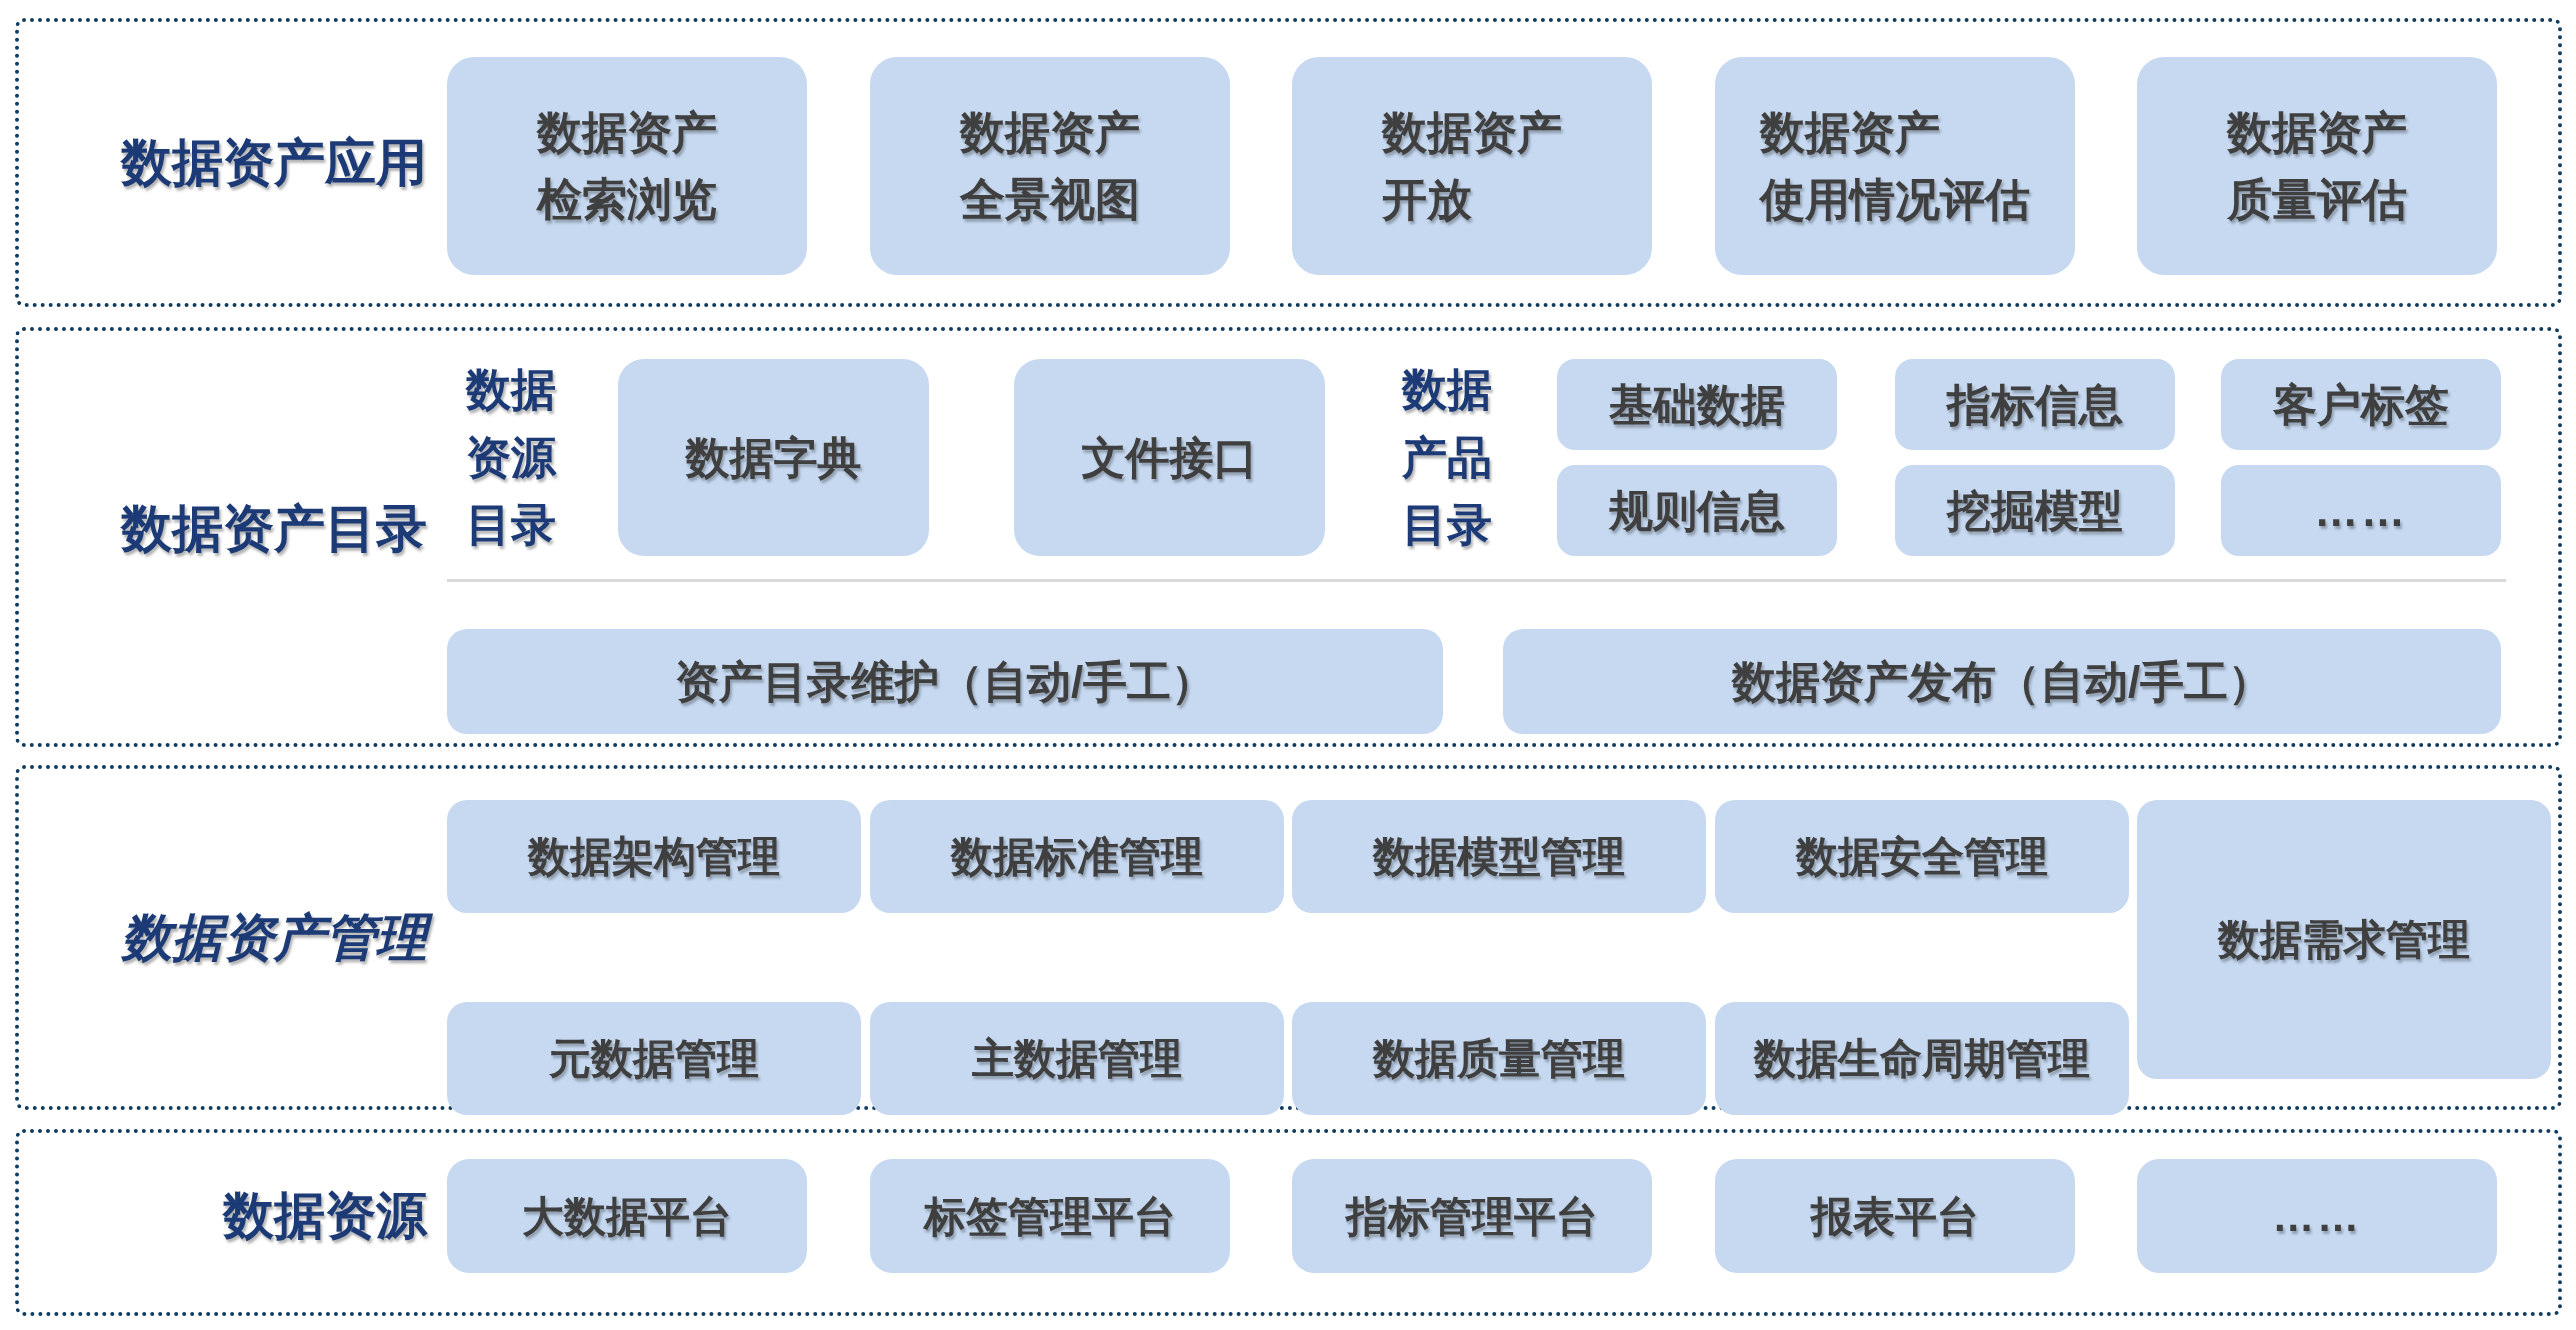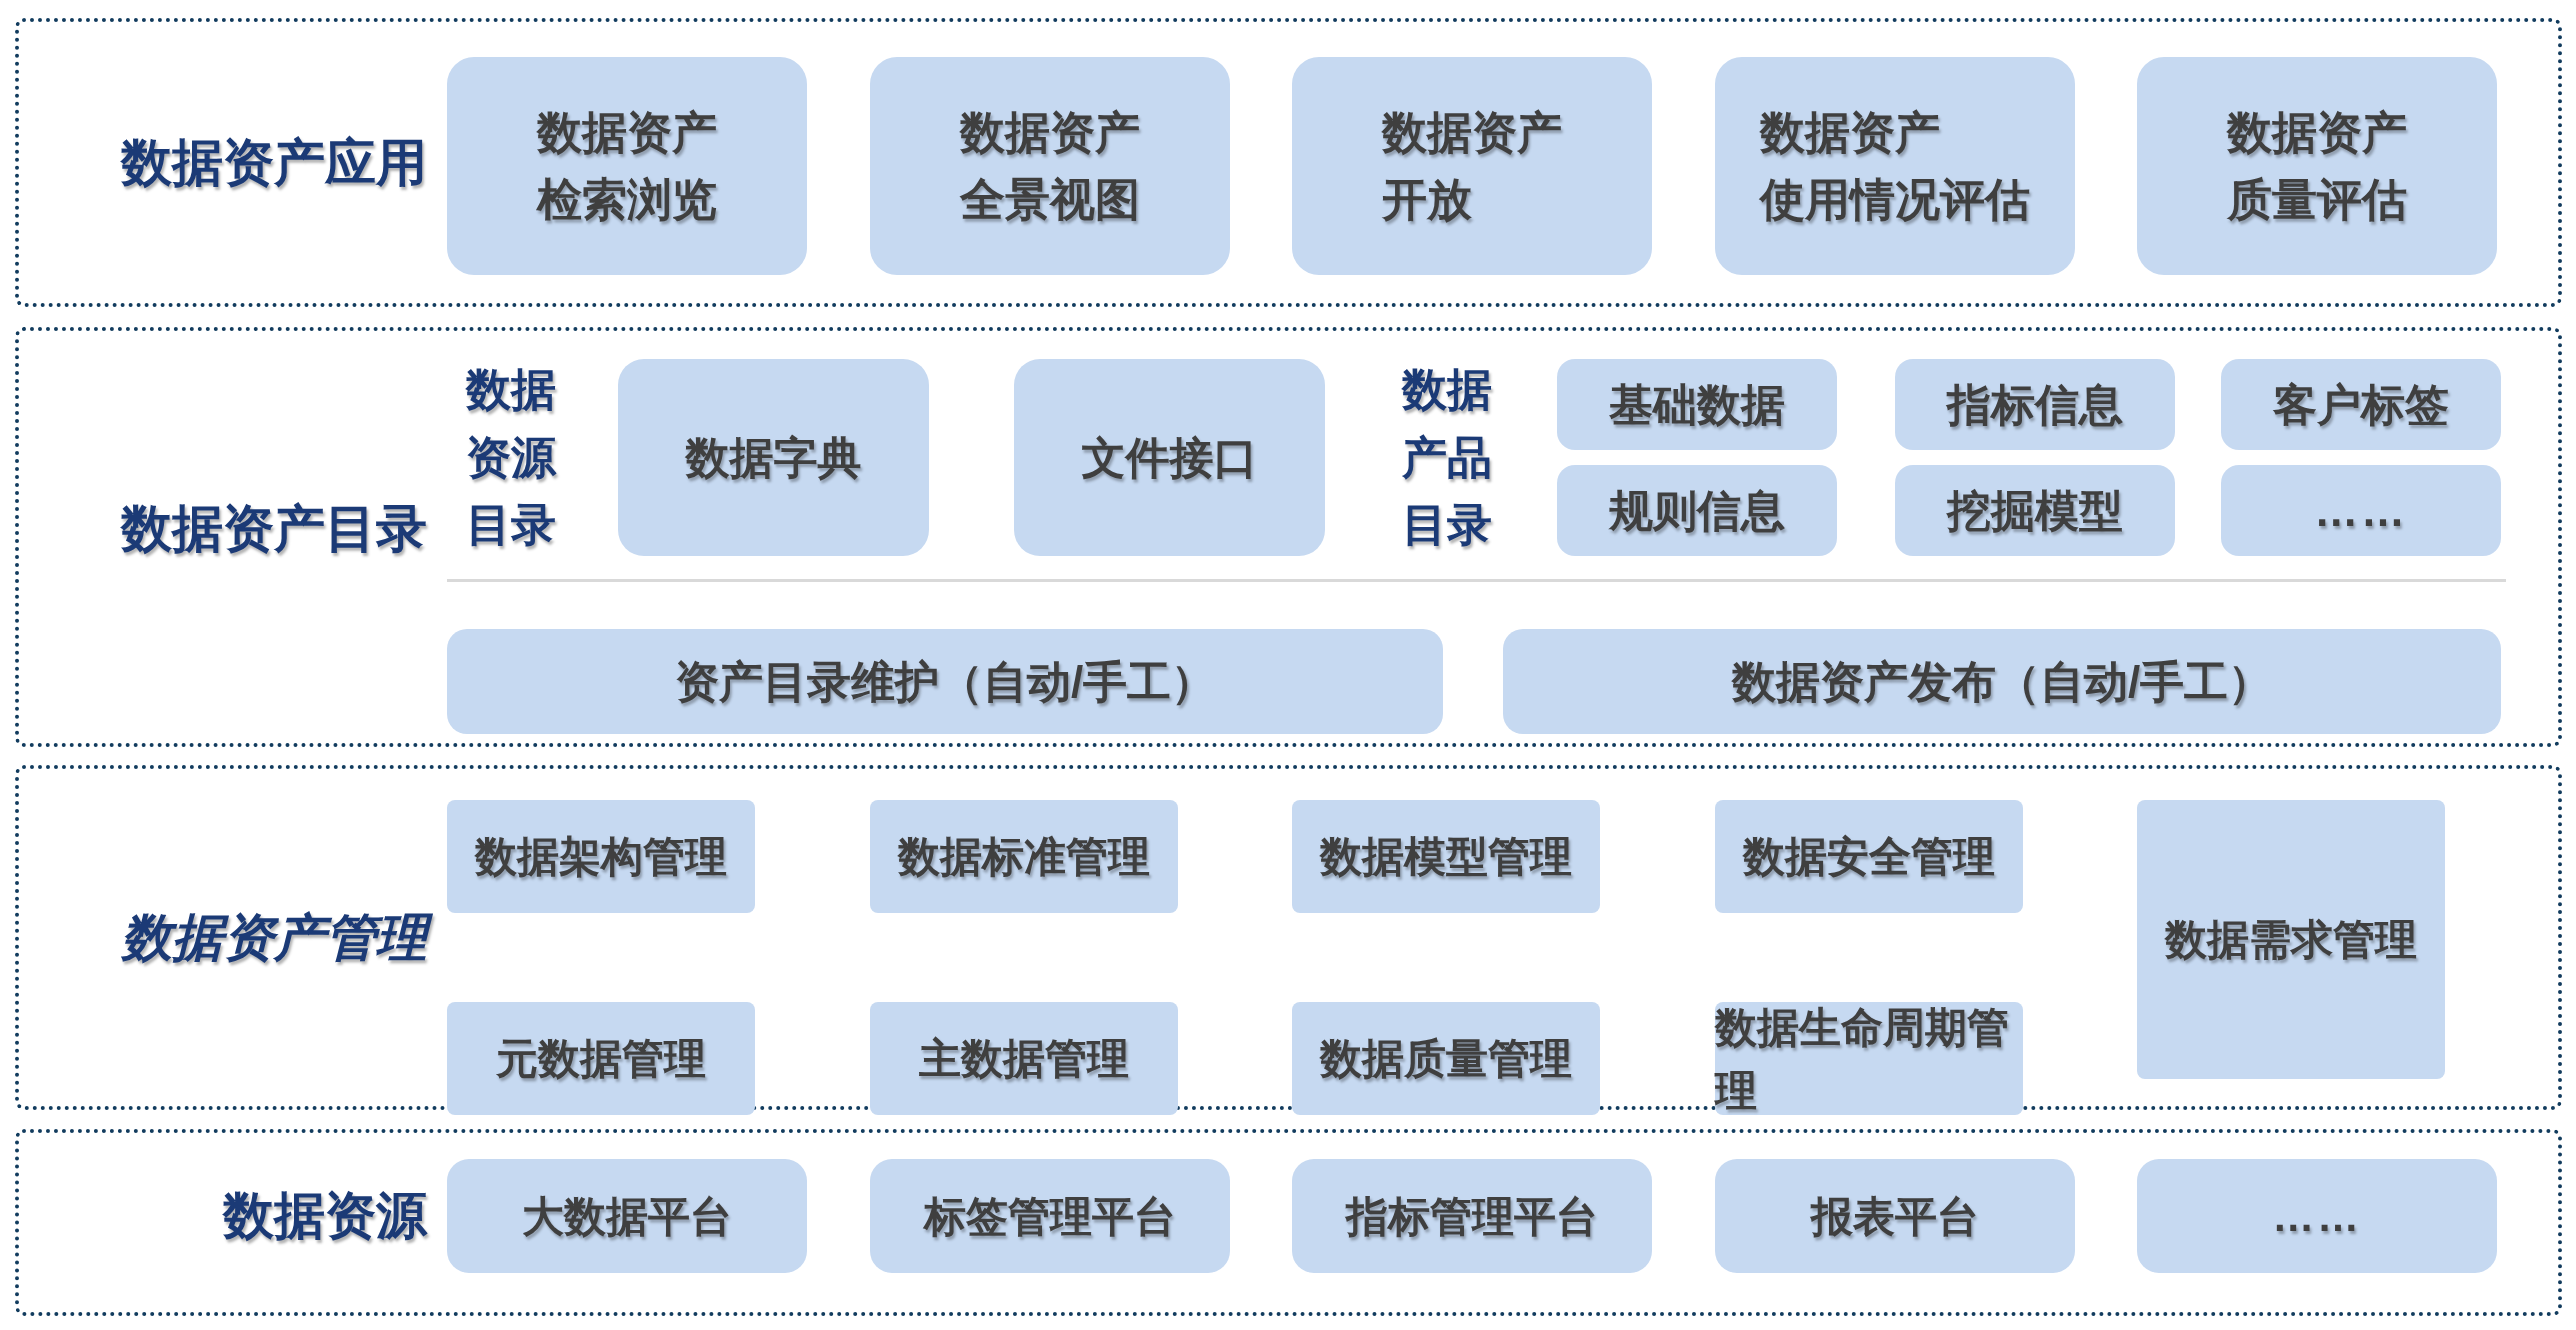--- a/index.html
+++ b/index.html
@@ -53,21 +53,21 @@
   .s2big{top:359px;height:197px;width:311px;border-radius:26px;}
   .dict{left:618px;} .file{left:978px;margin-left:36px;}
   .s2small{width:280px;height:91px;border-radius:18px;}
   .r1{top:359px;} .r2{top:465px;}
   .ca{left:1557px;} .cb{left:1895px;} .cc{left:2221px;}
   .divider{position:absolute;left:447px;top:579px;width:2059px;height:2.7px;background:var(--divider);}
   .bar{top:629px;height:105px;border-radius:20px;font-size:44px;}
   .bar1{left:447px;width:996px;}
   .bar2{left:1503px;width:998px;}
   
-  .s3{width:308px;height:113px;border-radius:8px;font-size:42px;}
+  .s3{width:414px;height:113px;border-radius:20px;font-size:42px;}
   .row1{top:800px;} .row2{top:1002px;}
   .tall{top:800px;height:279px;}
   
   .s4{top:1159px;width:360px;height:114px;border-radius:22px;font-size:42px;}
   .dots{letter-spacing:2.7px;}
 </style>
 </head>
 <body>
 
 <div class="canvas">

